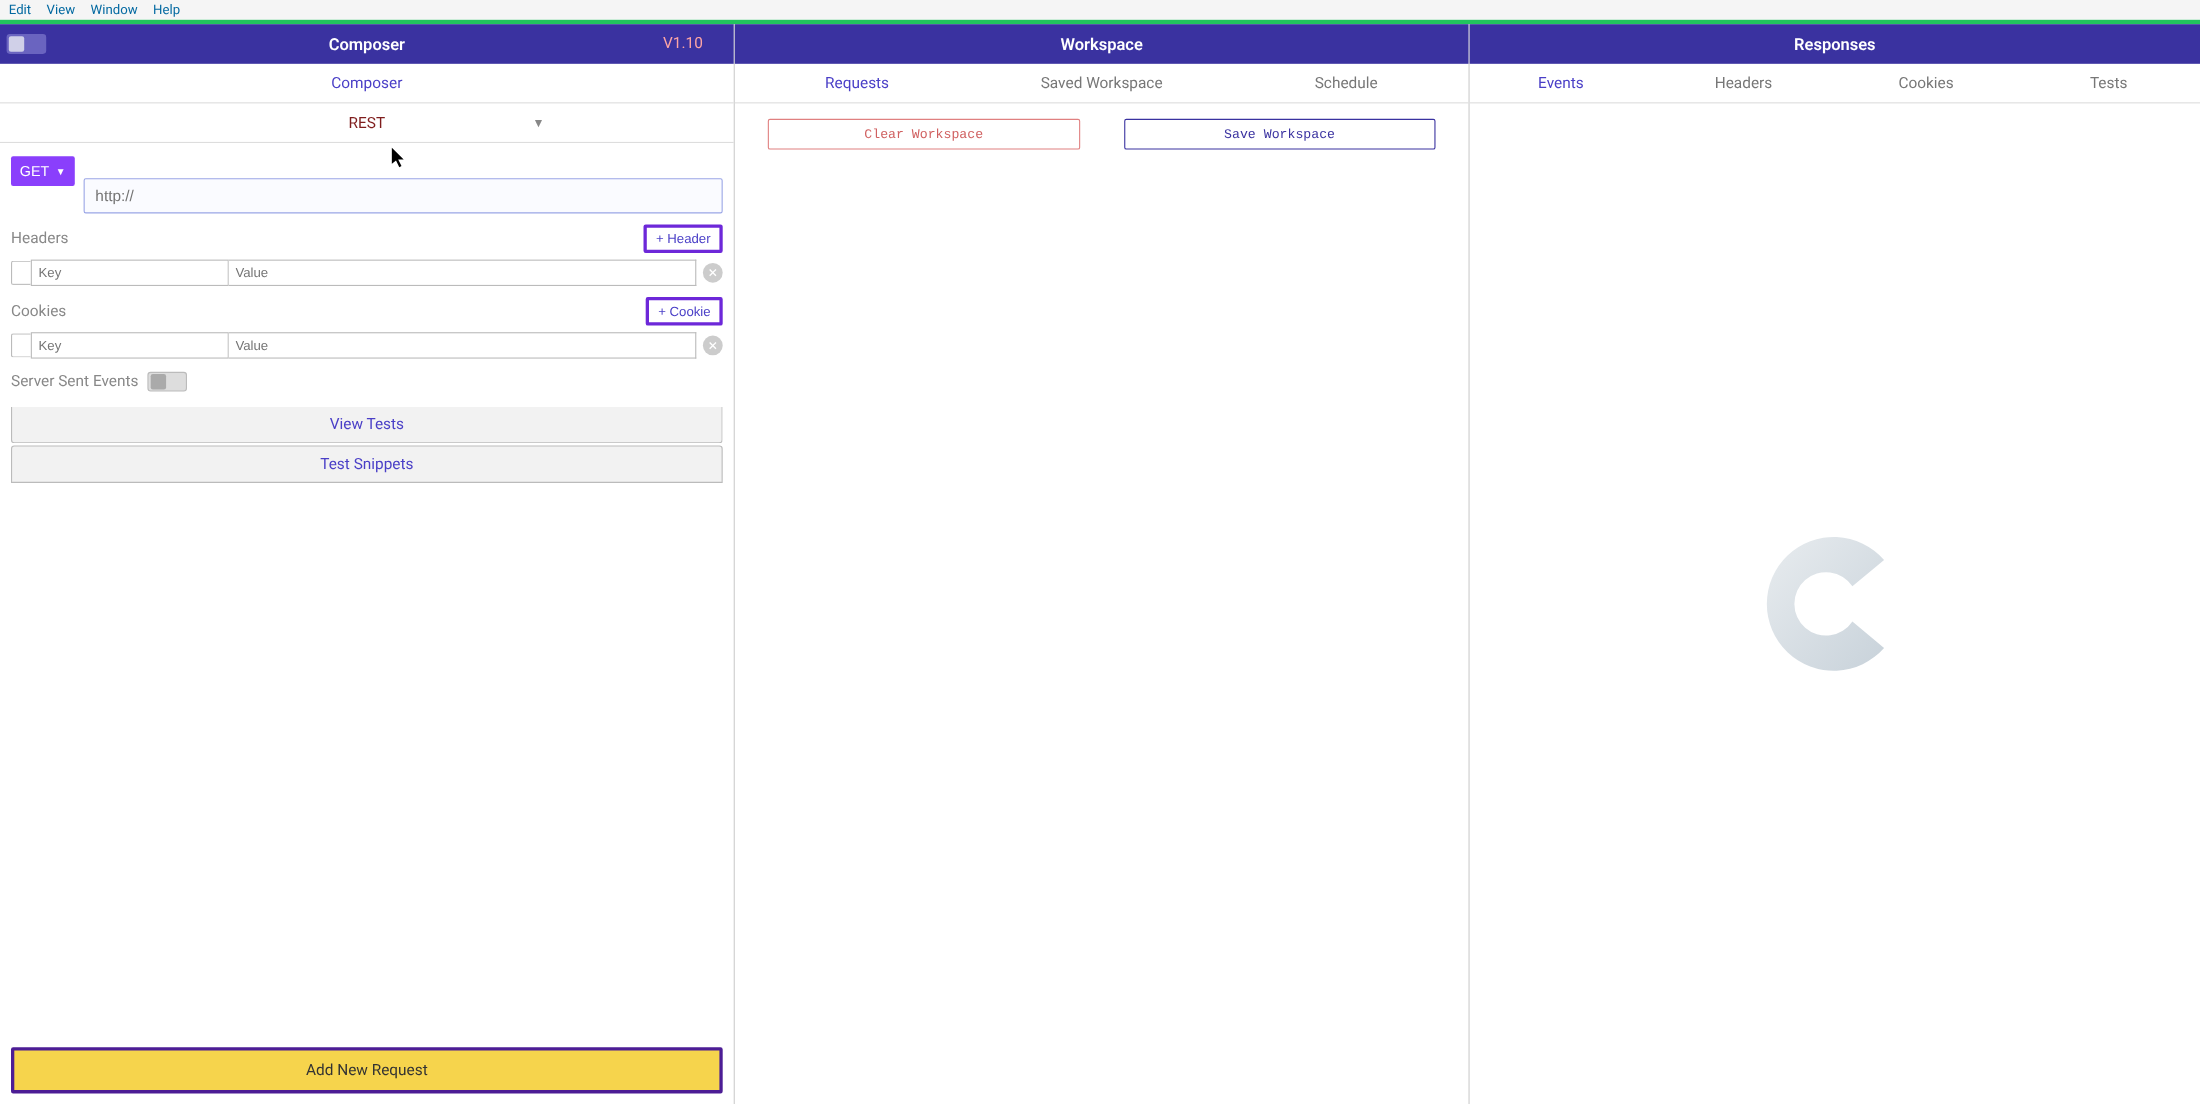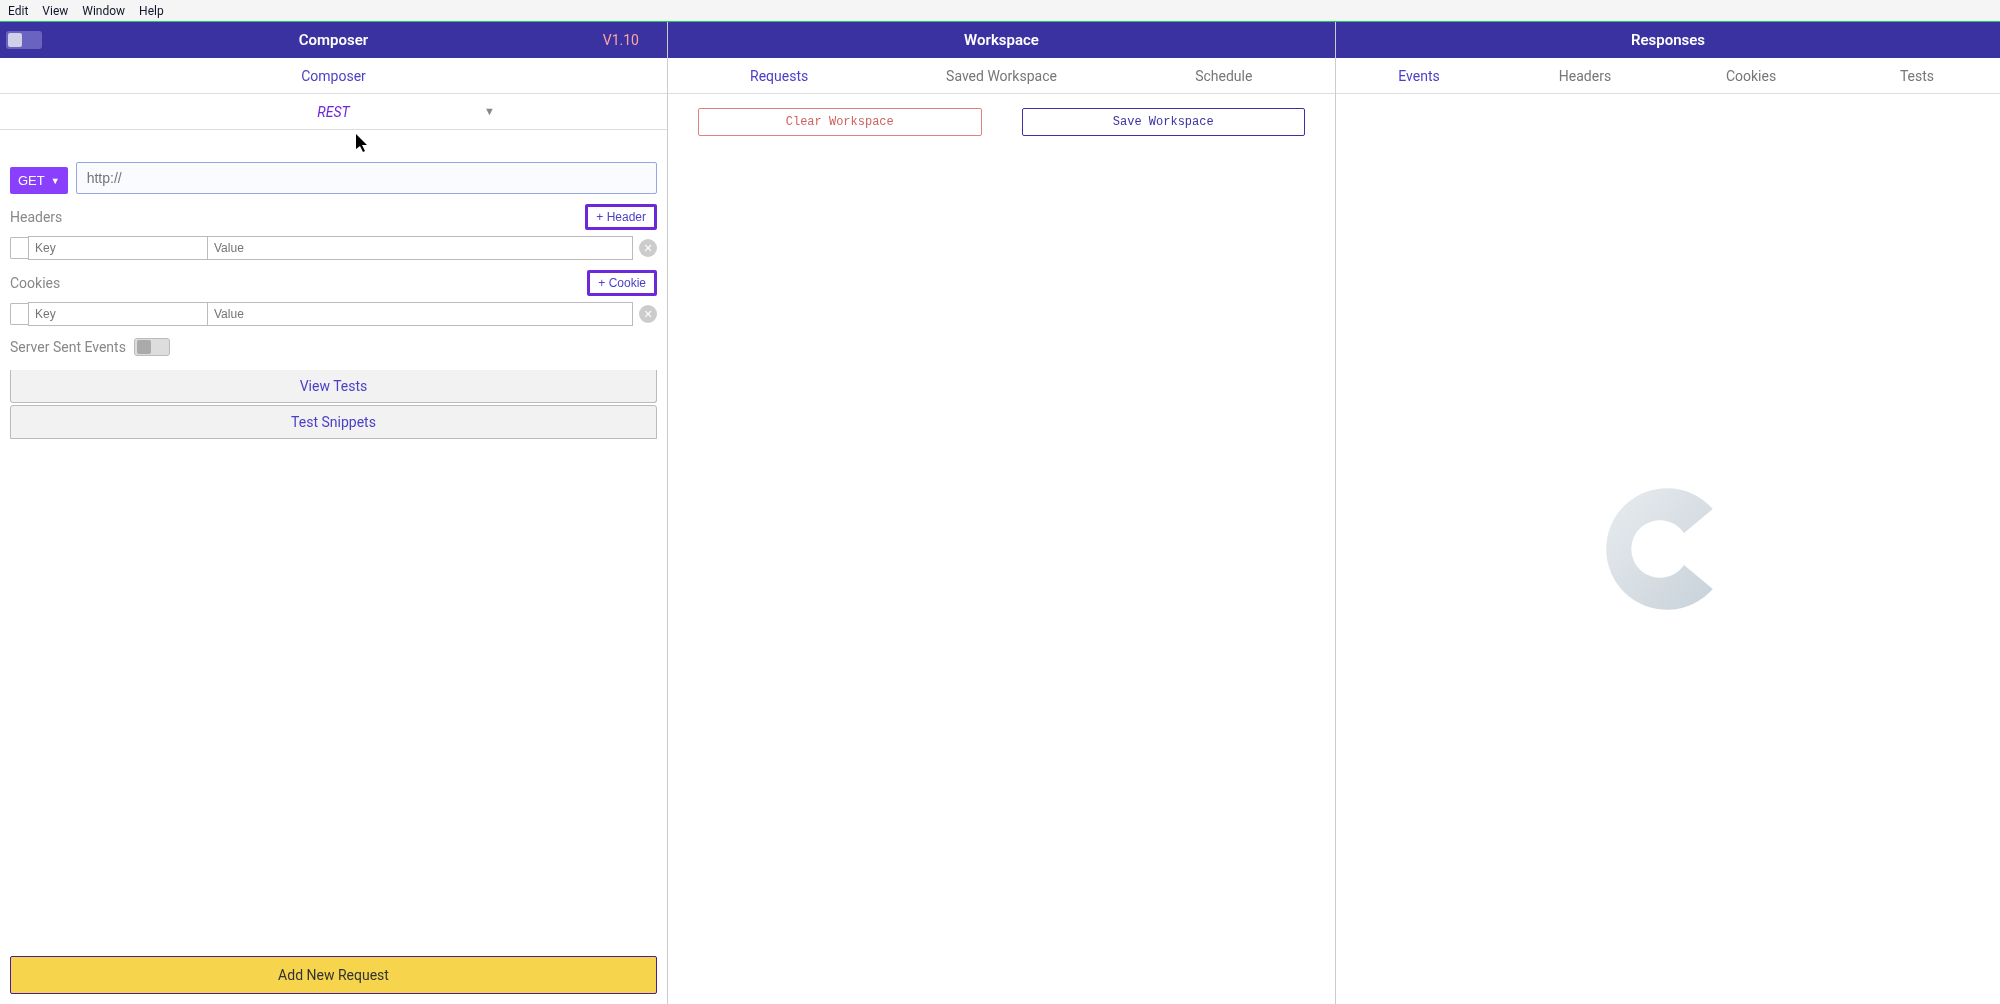--- a/index.html
+++ b/index.html
@@ -1,41 +1,41 @@
 <!DOCTYPE html>
 <html><head>
 <meta charset="utf-8">
 <style>
 * { box-sizing: border-box; margin: 0; padding: 0; }
 body { font-family: -apple-system, BlinkMacSystemFont, "Segoe UI", Roboto, sans-serif; font-size: 13px; background: #fff; overflow: hidden; width: 2000px; height: 1004px; }
 
-.menubar { display: flex; gap: 14px; padding: 4px 8px; font-size: 12px; color: #0f172a; background: #f5f5f5; border-bottom: 1px solid #22c55e; height: 22px; align-items: center; }
+.menubar { display: flex; gap: 14px; padding: 4px 8px; font-size: 12px; color: #0369a1; background: #f5f5f5; border-bottom: 4px solid #22c55e; height: 22px; align-items: center; }
 .menubar span { cursor: default; }
 
 .panels { display: flex; height: calc(1004px - 22px); }
 .panel-col { display: flex; flex-direction: column; border-right: 1px solid #ccc; }
 .panel-col.composer { width: 668px; }
 .panel-col.workspace { width: 668px; }
 .panel-col.responses { flex: 1; border-right: none; }
 
 .panel-header { background: #3a32a0; color: #fff; height: 36px; display: flex; align-items: center; justify-content: center; font-weight: 600; font-size: 15px; position: relative; }
 .panel-header .version { position: absolute; right: 28px; font-weight: 400; font-size: 14px; color: #fca5a5; }
 .panel-header .toggle { position: absolute; left: 6px; width: 36px; height: 18px; background: #6a64c0; border-radius: 3px; display: flex; align-items: center; padding: 2px; }
 .panel-header .toggle .knob { width: 14px; height: 14px; background: #d0d0e8; border-radius: 2px; }
 
 .subtabs { display: flex; height: 36px; border-bottom: 1px solid #ddd; }
 .subtabs .tab { flex: 1; display: flex; align-items: center; justify-content: center; color: #777; cursor: pointer; font-size: 14px; }
 .subtabs .tab.active { color: #4a3fc7; }
 
 .composer-body { padding: 0; display: flex; flex-direction: column; flex: 1; }
 .proto-select { height: 36px; border-bottom: 1px solid #ddd; display: flex; align-items: center; justify-content: center; position: relative; cursor: pointer; }
-.proto-select .label { font-size: 14px; color: #6d28d9; font-style: italic; }
+.proto-select .label { font-size: 14px; color: #7f1d1d; }
 .proto-select .caret { position: absolute; right: 172px; color: #888; font-size: 11px; }
 
-.url-row { display: flex; gap: 8px; padding: 12px 10px 6px; align-items: flex-end; }
+.url-row { display: flex; gap: 8px; padding: 12px 10px 6px; align-items: flex-start; }
 .method-btn { background: #8a3ffc; color: #fff; border: none; padding: 6px 8px; font-size: 13px; border-radius: 2px; display: flex; align-items: center; gap: 6px; cursor: pointer; }
 .method-btn .caret { font-size: 9px; }
 .url-input { flex: 1; border: 1px solid #9aa5e6; padding: 7px 10px; font-size: 14px; color: #888; border-radius: 2px; background: #fafbff; margin-top: 20px; }
 
 .section-row { display: flex; align-items: center; justify-content: space-between; padding: 4px 10px; }
 .section-label { color: #888; font-size: 14px; }
 .add-btn { border: 3px solid #6d28d9; color: #4a3fc7; background: #fff; padding: 3px 8px; font-size: 12px; border-radius: 2px; cursor: pointer; }
 
 .kv-row { display: flex; align-items: center; padding: 2px 10px 6px; gap: 0; }
 .kv-check { width: 18px; height: 22px; border: 1px solid #bbb; border-right: none; background: #fff; border-radius: 2px 0 0 2px; }
@@ -46,21 +46,21 @@
 .sse-row { display: flex; align-items: center; gap: 8px; padding: 6px 10px 14px; }
 .sse-label { color: #888; font-size: 14px; }
 .sse-toggle { width: 36px; height: 18px; background: #ddd; border-radius: 3px; display: flex; align-items: center; padding: 2px; border: 1px solid #bbb; }
 .sse-toggle .knob { width: 14px; height: 14px; background: #aaa; border-radius: 2px; }
 
 .wide-btn { margin: 0 10px 2px; border: 1px solid #bbb; background: #f2f2f2; color: #4a3fc7; padding: 8px; text-align: center; font-size: 14px; cursor: pointer; }
 .wide-btn.first { border-radius: 3px 3px 0 0; }
 .wide-btn.second { border-top: none; border-radius: 0 0 3px 3px; }
 
 .composer-body .spacer { flex: 1; }
-.add-new { margin: 10px; background: #f6d44c; border: 1px solid #4c1d95; padding: 10px; text-align: center; font-size: 14px; color: #333; cursor: pointer; border-radius: 2px; }
+.add-new { margin: 10px; background: #f6d44c; border: 3px solid #4c1d95; padding: 10px; text-align: center; font-size: 14px; color: #333; cursor: pointer; border-radius: 2px; }
 
 .workspace-body { padding: 14px 30px; display: flex; gap: 40px; font-family: Liberation Mono, monospace; }
 .ws-btn { flex: 1; border: 1px solid; padding: 6px; text-align: center; font-size: 12px; cursor: pointer; border-radius: 2px; background: #fff; }
 .ws-btn.clear { border-color: #e08080; color: #d06060; }
 .ws-btn.save { border-color: #3a32a0; color: #3a32a0; }
 
 .responses-body { flex: 1; display: flex; align-items: center; justify-content: center; }
 .logo-c { width: 160px; height: 160px; position: relative; }
 .logo-c svg { width: 100%; height: 100%; }
 

